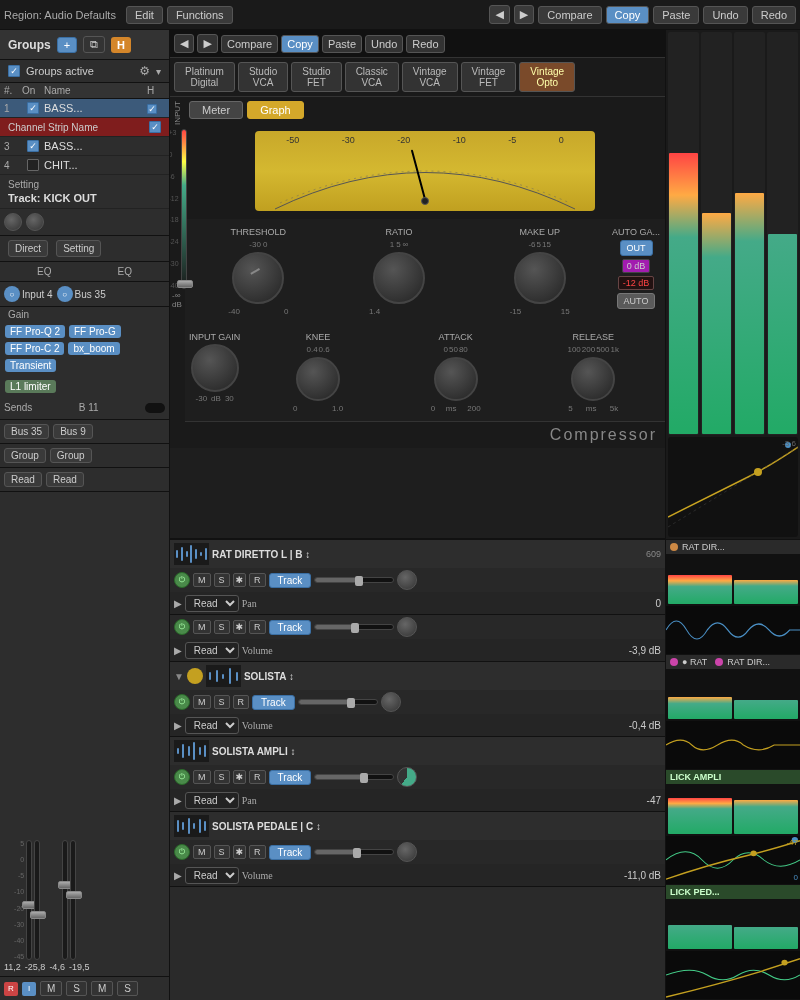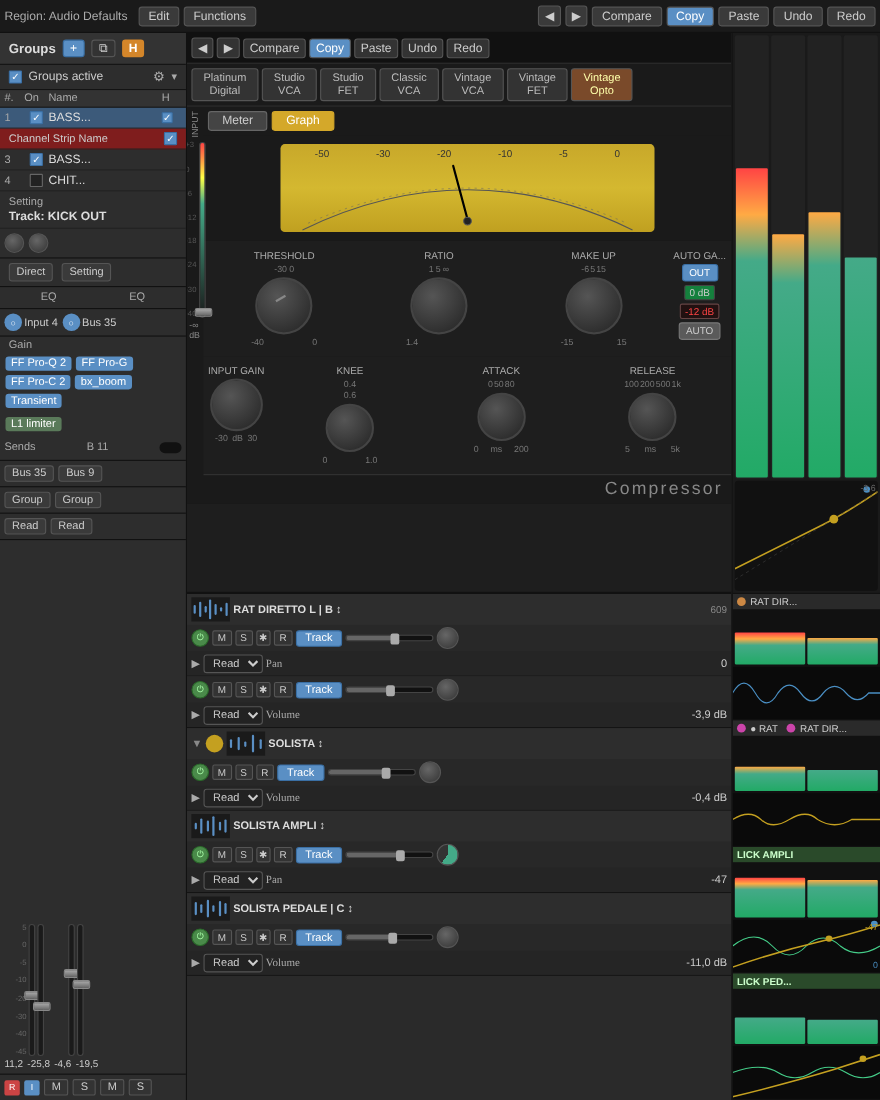--- a/index.html
+++ b/index.html
@@ -393,21 +393,21 @@
     .out-btn {
       background: #5a8fc4;
       border: 1px solid #3a6fa4;
       color: #fff;
       border-radius: 3px;
       padding: 2px 6px;
       font-size: 9px;
       cursor: pointer;
     }
     .db-display {
-      background: #15803d;
+      background: #a21caf;
       border: 1px solid #444;
       color: #ccc;
       border-radius: 2px;
       padding: 1px 4px;
       font-size: 9px;
     }
     .db-display.red { color: #f44; border-color: #644; background: #211; }
     .input-gain-knob {
       width: 48px; height: 48px;
       background: radial-gradient(circle at 38% 32%, #555, #222);
@@ -966,21 +966,21 @@
               <div class="input-gain-knob"></div>
               <div style="display:flex;gap:4px;font-size:8px;color:#777;">
                 <span>-30</span>
                 <span>dB</span>
                 <span>30</span>
               </div>
             </div>
 
             <div class="knob-group">
               <span class="knob-label-top">KNEE</span>
-              <div style="display:flex;align-items:center;gap:1px;font-size:8px;color:#777;flex-direction:column;">
+              <div style="display:flex;align-items:center;gap:1px;font-size:8px;color:#777;">
                 <span>0.4</span>
                 <span> 0.6</span>
               </div>
               <div class="knob-medium"></div>
               <div style="display:flex;justify-content:space-between;width:50px;font-size:8px;color:#777;">
                 <span>0</span>
                 <span>1.0</span>
               </div>
             </div>
 

